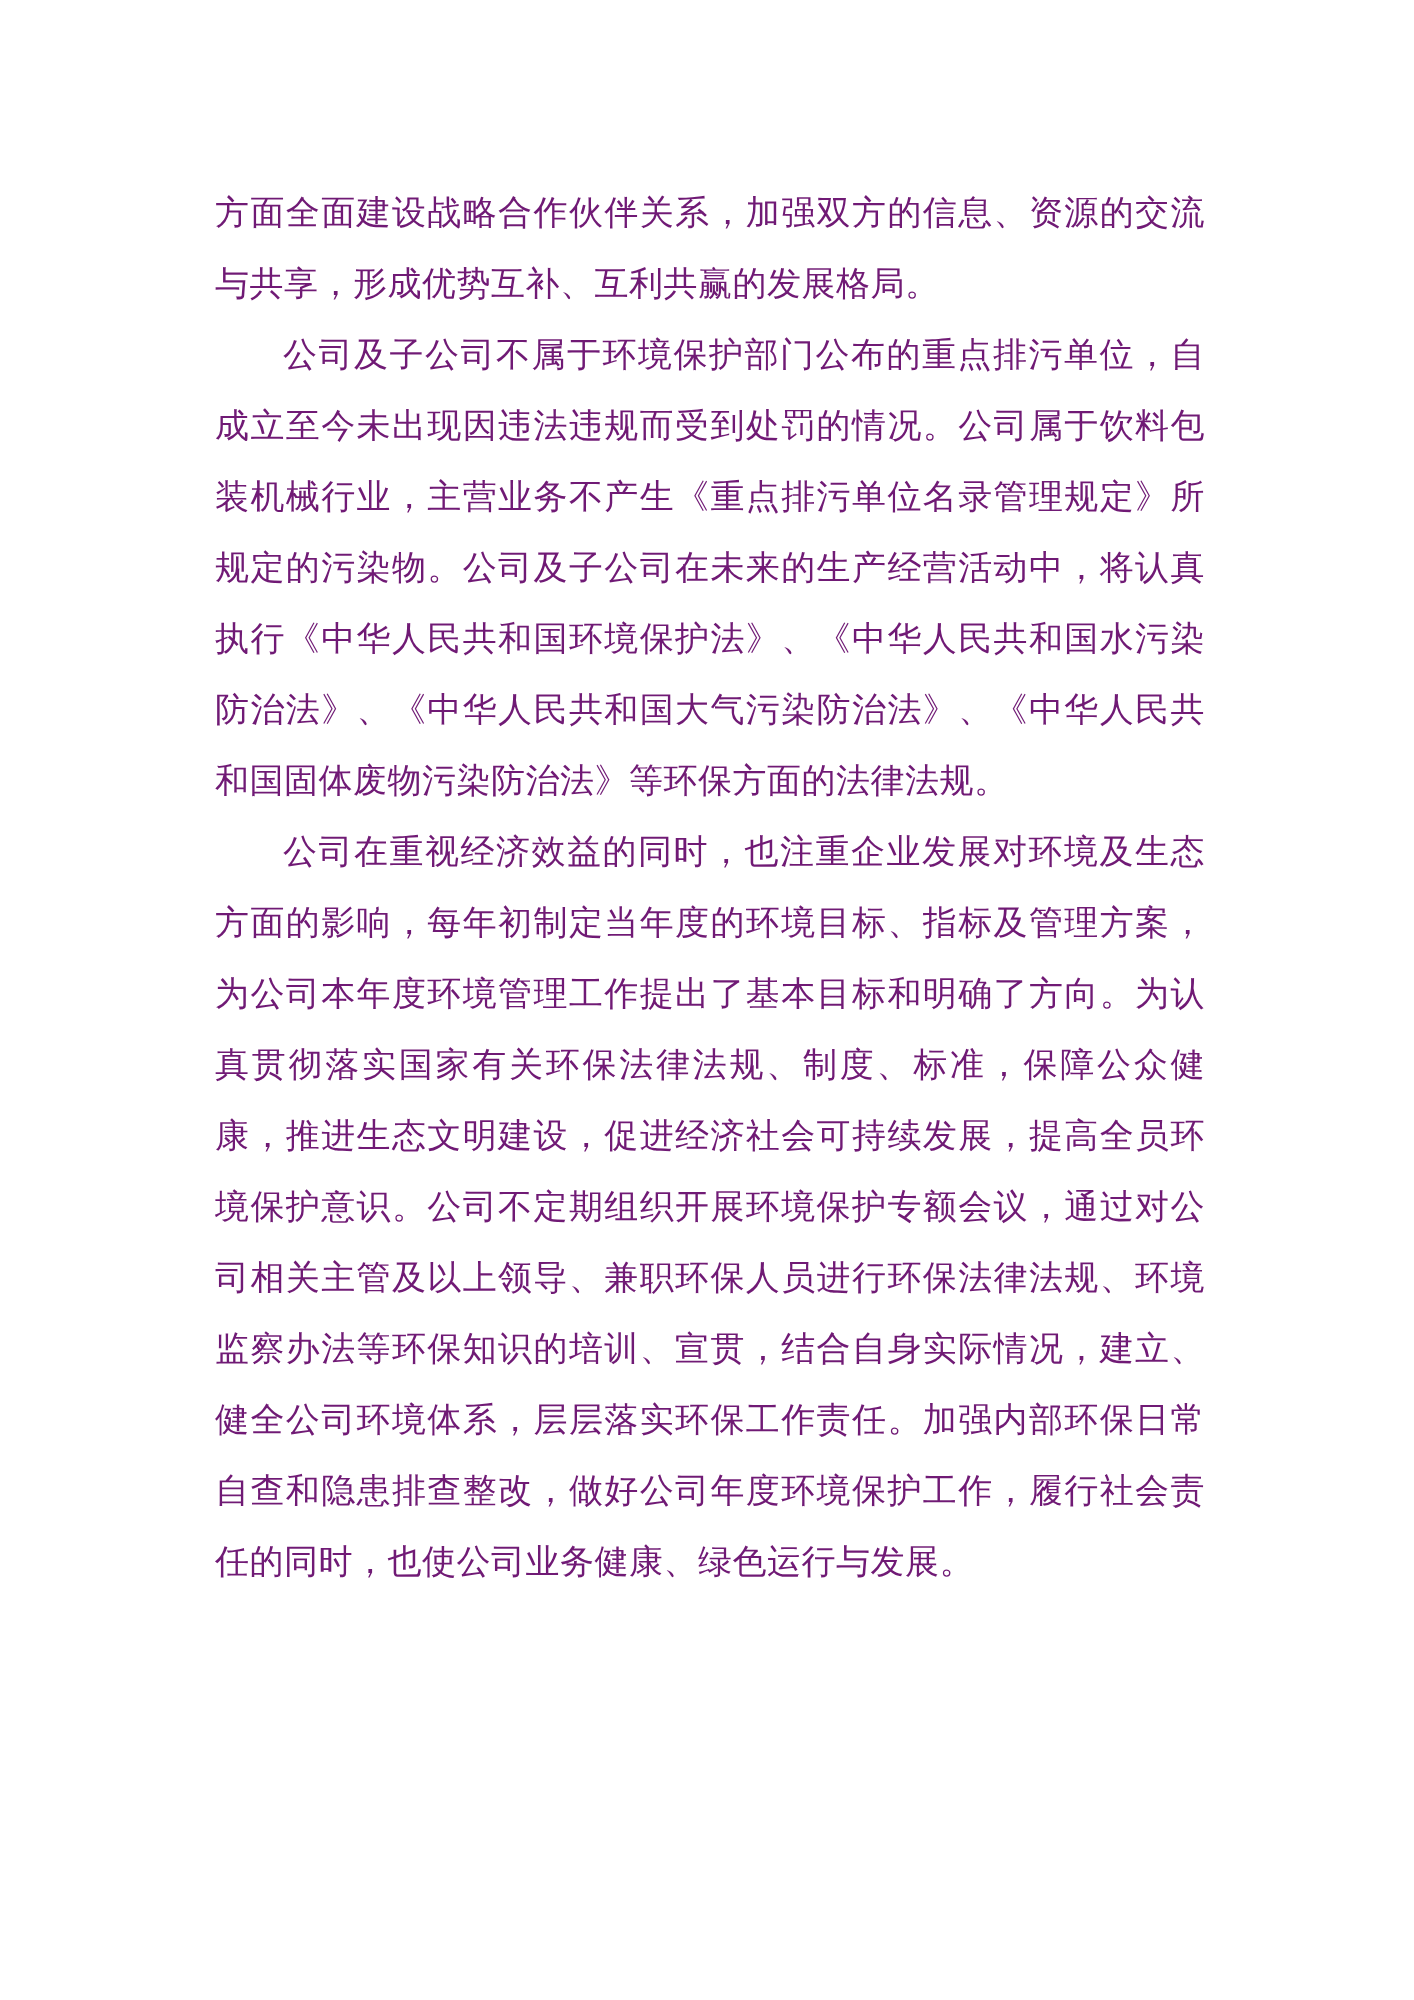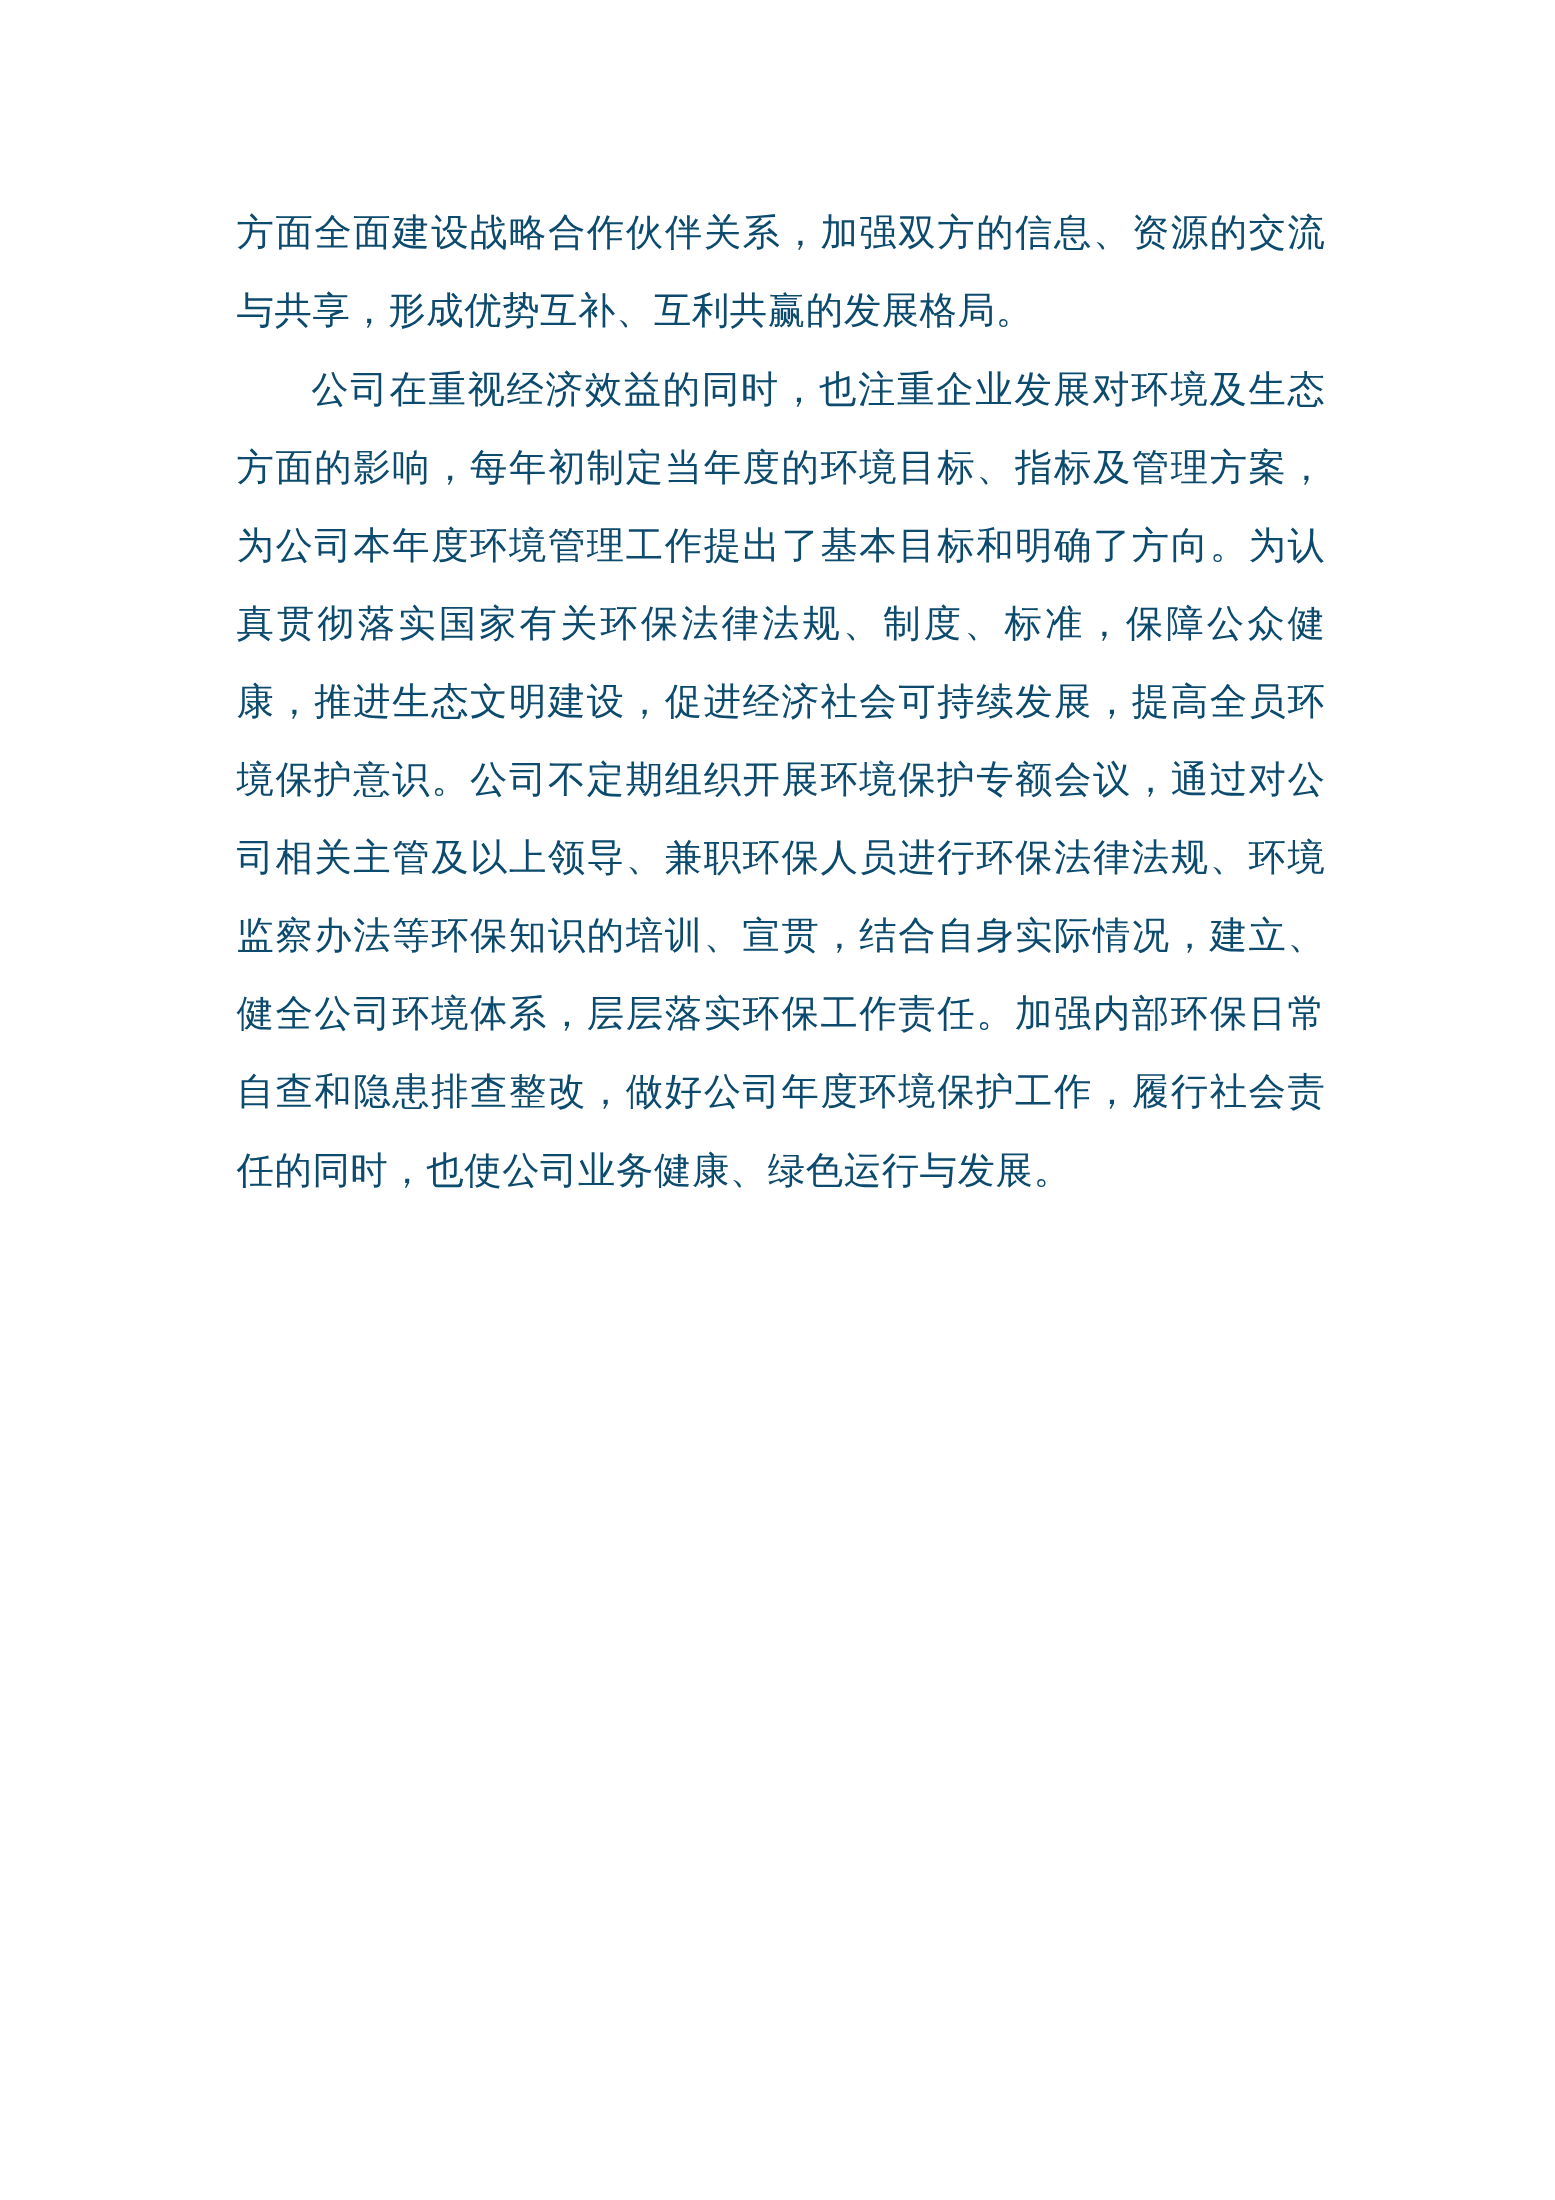--- a/index.html
+++ b/index.html
@@ -11,21 +11,21 @@
     height: 2000px;
     background: #ffffff;
     overflow: hidden;
     position: relative;
   }
   .page-text {
     position: absolute;
     left: 215px;
     top: 177px;
     width: 990px;
-    color: #0c4a6e;
+    color: #701a75;
     font-family: "DejaVu Serif", "Liberation Serif", serif;
     font-size: 34px;
     line-height: 71px;
     text-align: justify;
     letter-spacing: 0.5px;
   }
   .para {
     margin: 0;
     padding: 0;
     text-indent: 68px; 
@@ -35,14 +35,15 @@
   }
   .para.heading {
     font-weight: bold;
   }
 </style>
 </head>
 <body>
 
 <div class="page-text">
   <p class="para no-indent">方面全面建设战略合作伙伴关系，加强双方的信息、资源的交流与共享，形成优势互补、互利共赢的发展格局。</p>
+  <p class="para">公司及子公司不属于环境保护部门公布的重点排污单位，自成立至今未出现因违法违规而受到处罚的情况。公司属于饮料包装机械行业，主营业务不产生《重点排污单位名录管理规定》所规定的污染物。公司及子公司在未来的生产经营活动中，将认真执行《中华人民共和国环境保护法》、《中华人民共和国水污染防治法》、《中华人民共和国大气污染防治法》、《中华人民共和国固体废物污染防治法》等环保方面的法律法规。</p>
   <p class="para">公司在重视经济效益的同时，也注重企业发展对环境及生态方面的影响，每年初制定当年度的环境目标、指标及管理方案，为公司本年度环境管理工作提出了基本目标和明确了方向。为认真贯彻落实国家有关环保法律法规、制度、标准，保障公众健康，推进生态文明建设，促进经济社会可持续发展，提高全员环境保护意识。公司不定期组织开展环境保护专额会议，通过对公司相关主管及以上领导、兼职环保人员进行环保法律法规、环境监察办法等环保知识的培训、宣贯，结合自身实际情况，建立、健全公司环境体系，层层落实环保工作责任。加强内部环保日常自查和隐患排查整改，做好公司年度环境保护工作，履行社会责任的同时，也使公司业务健康、绿色运行与发展。</p>
 </div>
 
 </body></html>

